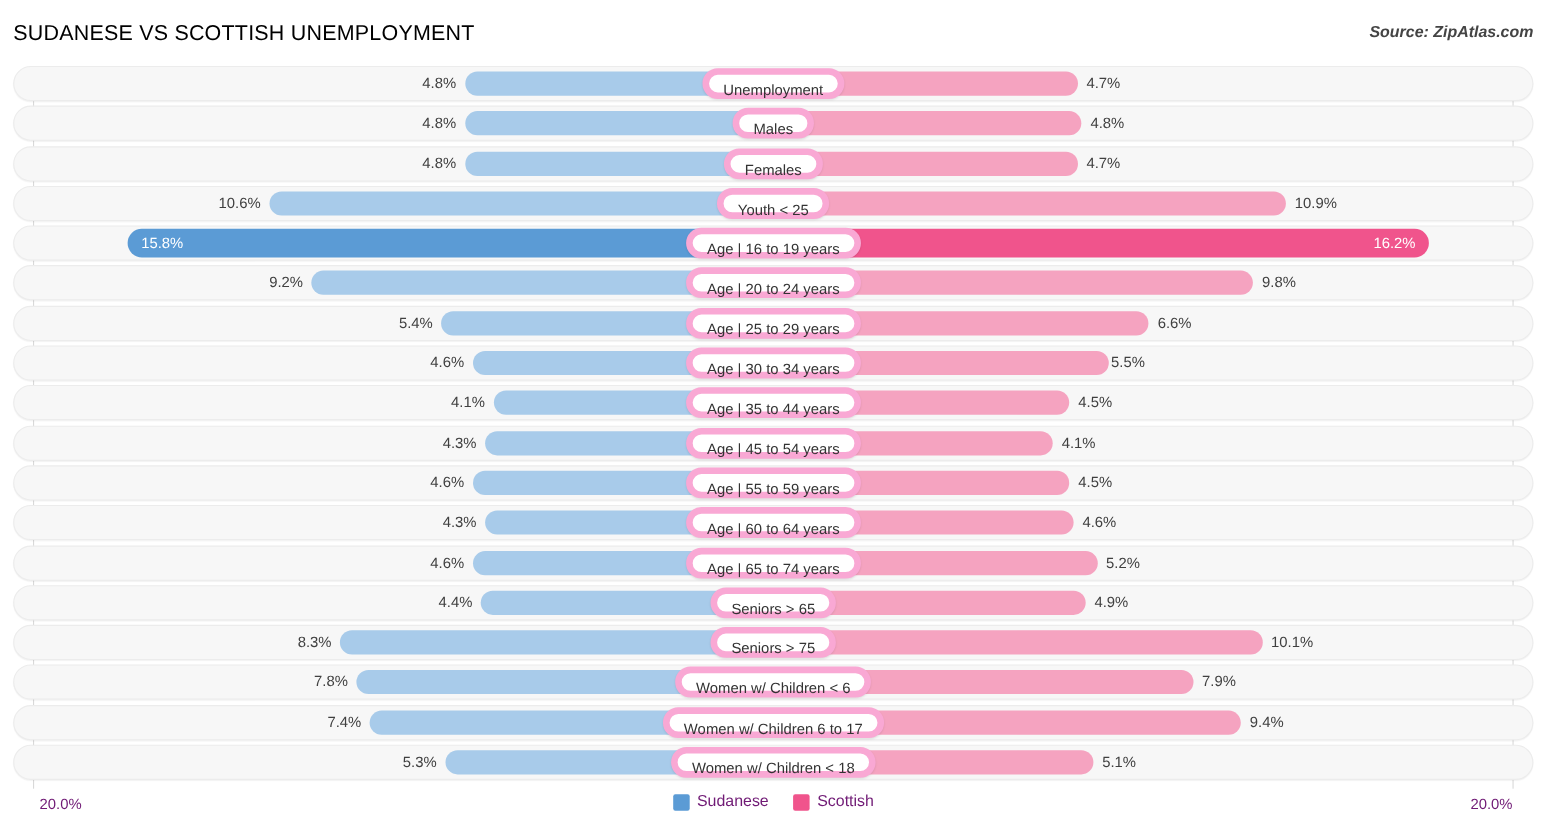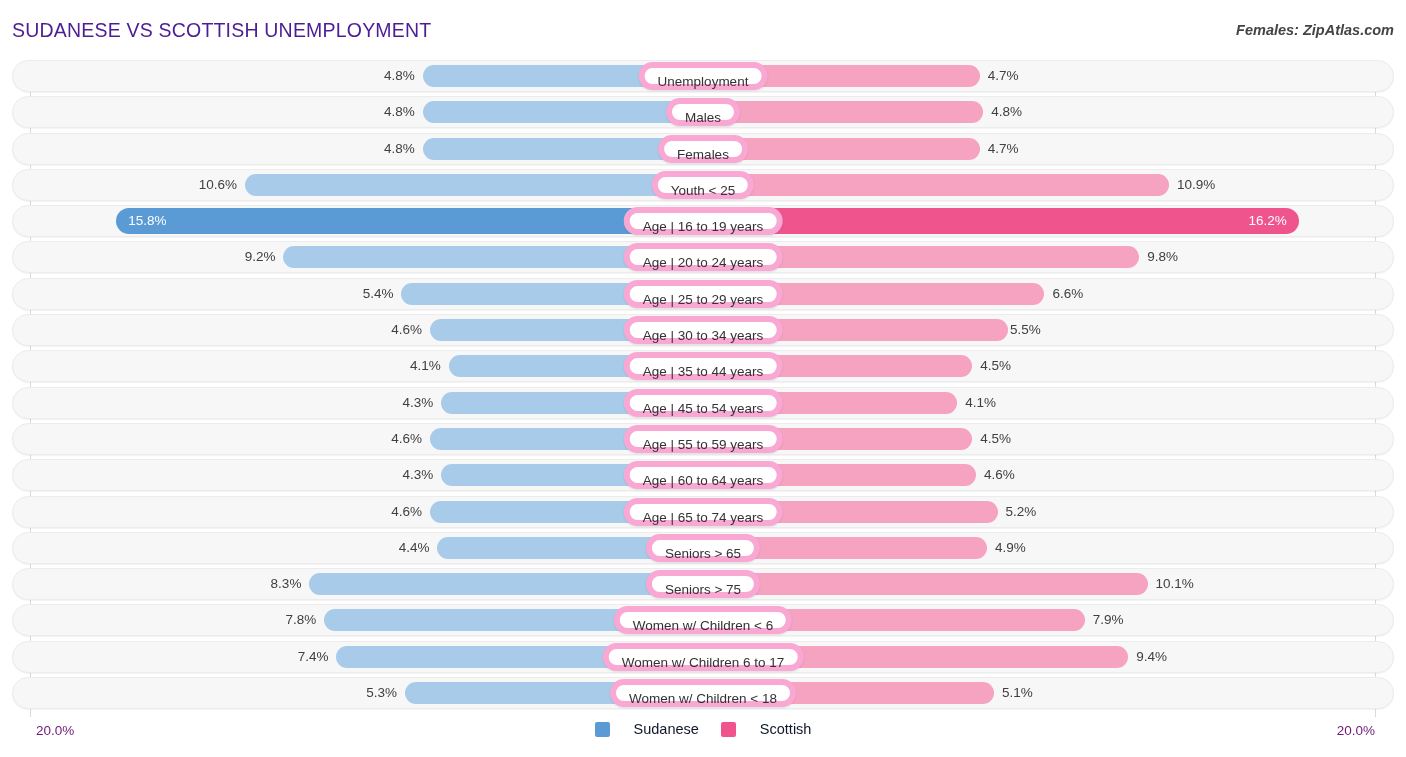--- a/index.html
+++ b/index.html
@@ -23,21 +23,21 @@
     left: 0; top: 0;
     width: 1406px;
     height: 60px;
   }
   .chart-title {
     position: absolute;
     left: 12px;
     top: 19px;
     font-size: 19.5px;
     letter-spacing: 0.2px;
-    color: #4c1d95;
+    color: #000000;
     white-space: nowrap;
   }
   .chart-source {
     position: absolute;
     right: 12px;
     top: 22px;
     font-size: 14.5px;
     font-style: italic;
     font-weight: bold;
     color: #444444;
@@ -168,38 +168,38 @@
     top: 4px;
     width: 1406px;
     display: flex;
     justify-content: center;
     align-items: center;
     gap: 22px;
   }
   .legend-item {
     display: flex;
     align-items: center;
-    gap: 24px;
+    gap: 7px;
     font-size: 14.5px;
-    color: #0f172a;
+    color: #701a75;
     white-space: nowrap;
   }
   .swatch {
     width: 15px;
     height: 15px;
     border-radius: 2px;
     display: inline-block;
   }
 </style>
 </head>
 <body>
 
 <div class="header">
   <div class="chart-title">SUDANESE VS SCOTTISH UNEMPLOYMENT</div>
-  <div class="chart-source">Females: ZipAtlas.com</div>
+  <div class="chart-source">Source: ZipAtlas.com</div>
 </div>
 
 <div class="plot">
   <div class="gridline left"></div>
   <div class="gridline right"></div>
   <div class="rows" id="rows">
       <div class="row">
         <div class="track"></div>
         <div class="bar left" style="left: 422.714px; width: 280.286px;"></div>
         <div class="bar right" style="left: 703px; width: 276.651px;"></div>

